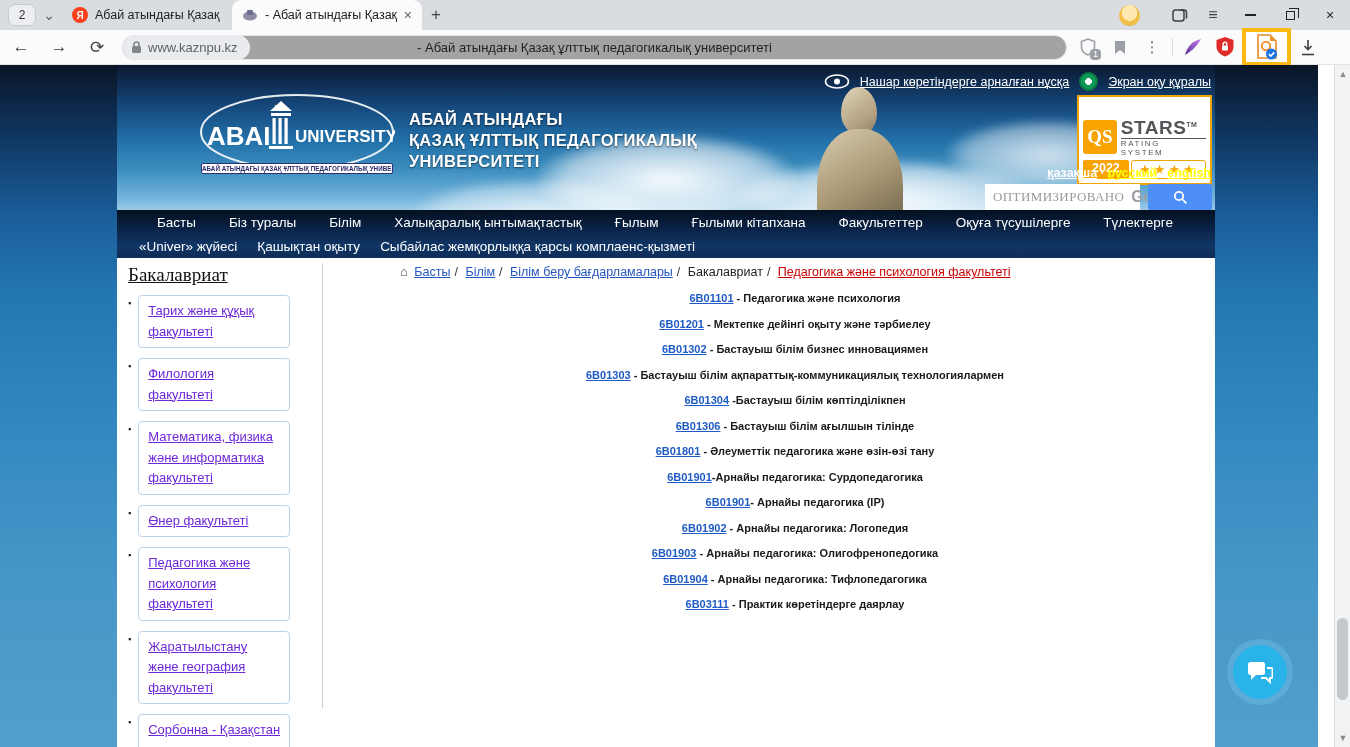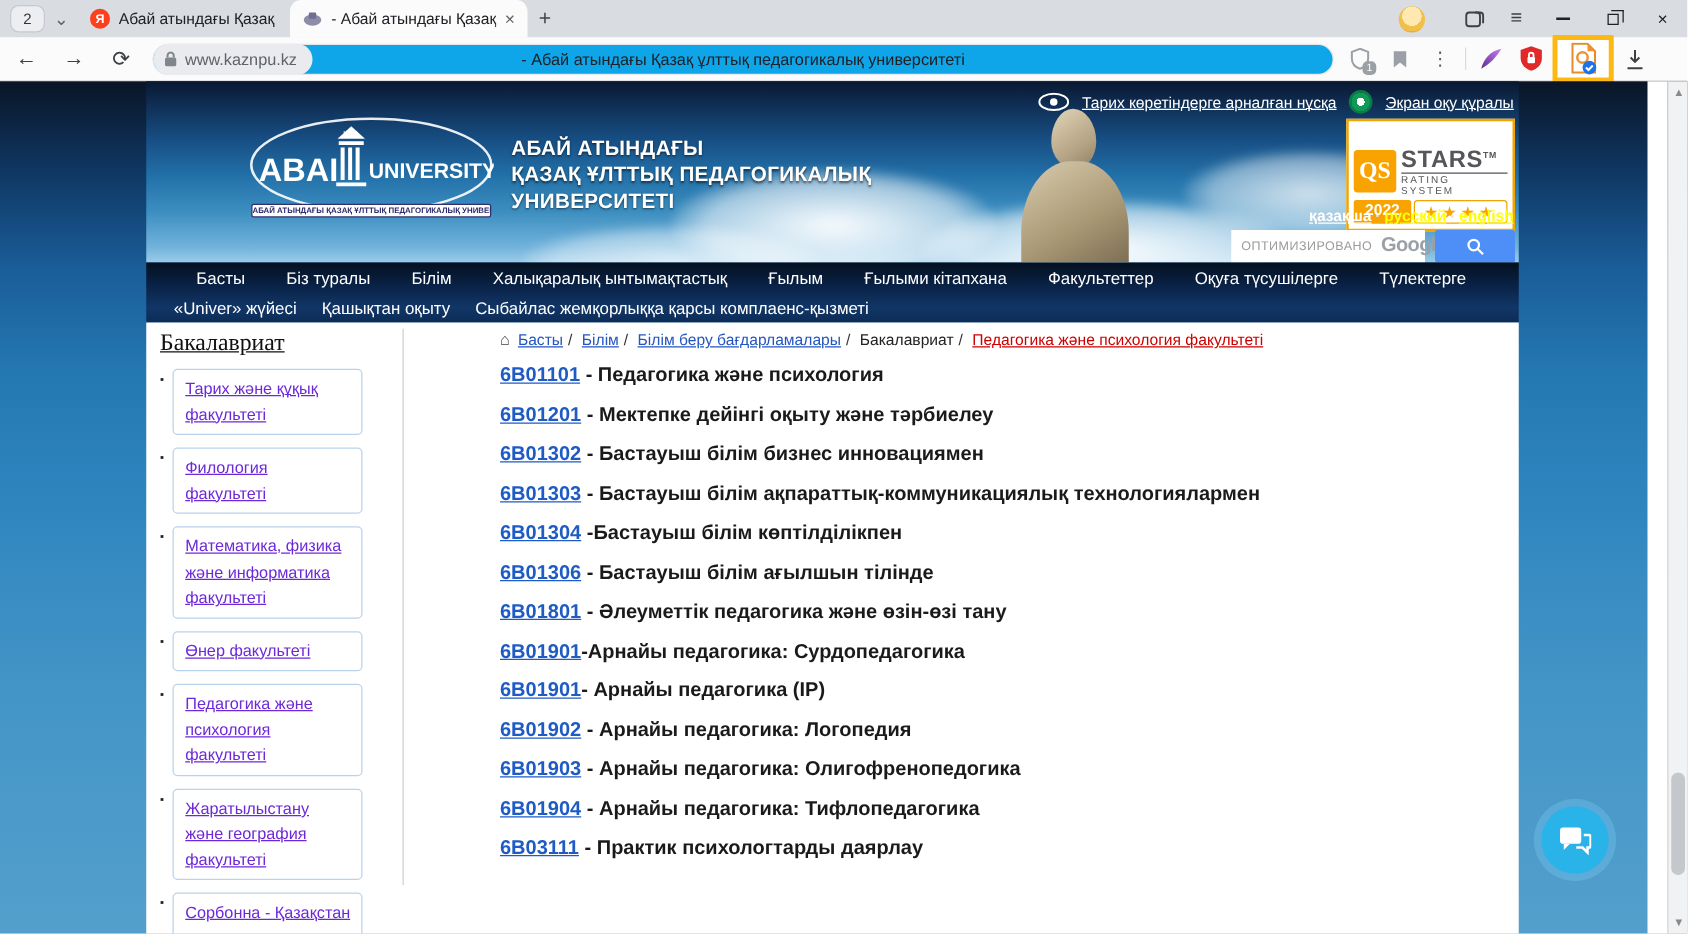--- a/index.html
+++ b/index.html
@@ -22,21 +22,21 @@
   .avatar { width:21px; height:21px; border-radius:50%; background:radial-gradient(circle at 50% 38%, #ffe9b0 0 46%, #f0c04a 47% 72%, #e8ae36 73%); margin-right:22px; }
   .chrome-btn { width:34px; height:28px; display:flex; align-items:center; justify-content:center; color:#3c4043; }
   .menu-glyph { font-size:16px; }
   .win-btn { width:40px; height:30px; display:flex; align-items:center; justify-content:center; color:#202124; font-size:14px; }
   .min-line { width:11px; height:1.5px; background:#202124; }
   .restore-sq { position:relative; width:9px; height:9px; border:1.2px solid #202124; background:transparent; }
   .restore-sq::before { content:""; position:absolute; left:2px; top:-4px; width:9px; height:9px; border:1.2px solid #202124; border-left:none; border-bottom:none; }
 
   .toolbar { position:absolute; left:0; top:30px; width:1350px; height:35px; background:#fbfbfc; border-bottom:1px solid #e3e3e3; display:flex; align-items:center; }
   .nav-btn { width:34px; height:30px; margin-left:4px; color:#3c4043; font-size:17px; display:flex; align-items:center; justify-content:center; }
-  .omnibox { position:relative; margin-left:8px; width:945px; height:25px; background:#0ea5e9; border:1px solid #e4e6e9; border-radius:13px; display:flex; align-items:center; }
+  .omnibox { position:relative; margin-left:8px; width:945px; height:25px; background:#a3a3a3; border:1px solid #e4e6e9; border-radius:13px; display:flex; align-items:center; }
   .url-pill { display:flex; align-items:center; gap:6px; height:25px; padding:0 12px 0 8px; background:#e9ebee; border-radius:13px; }
   .url-text { font-size:13px; color:#5f6368; }
   .omni-title { position:absolute; left:0; right:0; text-align:center; font-size:13px; color:#202124; pointer-events:none; }
   .tb-right { display:flex; align-items:center; margin-left:6px; gap:2px; }
   .tb-ic { width:30px; height:30px; display:flex; align-items:center; justify-content:center; position:relative; }
   .shield-cnt { position:absolute; right:2px; bottom:2px; background:#9aa0a6; color:#fff; border-radius:4px; font-size:8.5px; padding:0 3px; line-height:11px; }
   .kebab { font-size:15px; color:#5f6368; letter-spacing:0; }
   .tb-sep { width:1px; height:18px; background:#dadce0; margin:0 3px; }
   .ext-highlight { width:49px; height:38px; border:4px solid #fdb913; background:#fff; display:flex; align-items:center; justify-content:center; position:relative; }
 
@@ -71,21 +71,21 @@
   .qs-sub { color:#55565a; font-size:8px; letter-spacing:1.6px; border-top:1.5px solid #55565a; margin-top:1px; }
   .qs-bottom { display:flex; margin-top:3px; gap:2px; }
   .qs-year { background:#f8a300; color:#fff; font-weight:bold; font-size:12.5px; padding:1px 9px; border-radius:2px; }
   .qs-stars { flex:1; border:1.5px solid #f0a500; border-radius:3px; color:#f8a300; text-align:center; font-size:13px; letter-spacing:3px; line-height:17px; }
   .lang-row { position:absolute; right:4px; top:101px; font-size:12.5px; font-weight:bold; }
   .lang-row .dot { color:#e8e8e8; margin:0 3px; }
   .lang-kz { color:#ffffff; text-decoration:underline; }
   .lang-other { color:#ffff00; text-decoration:underline; }
   .search-row { position:absolute; right:3px; top:119px; display:flex; gap:8px; }
   .gsearch { width:155px; height:26px; background:#fff; display:flex; align-items:center; padding-left:8px; gap:7px; }
-  .gsearch .opt { color:#9a9a9a; font-size:10px; letter-spacing:.4px; }
+  .gsearch .opt { color:#9a9a9a; font-size:13px; letter-spacing:.4px;font-family:Liberation Serif, serif; }
   .gsearch .brand { color:#9aa0a6; font-size:16px; font-weight:bold; letter-spacing:-.5px; }
   .gbtn { width:64px; height:26px; background:#4d8ef7; border-radius:2px; display:flex; align-items:center; justify-content:center; }
 
   
   .site-nav { position:absolute; left:0; top:145px; width:1098px; height:48px; background:linear-gradient(180deg,#04101f 0%,#0a2348 40%,#113666 75%,#0d2c57 100%); color:#fff; }
   .nav-row1 { display:flex; justify-content:space-between; align-items:center; height:24px; padding:0 42px 0 40px; }
   .nav-row2 { display:flex; align-items:center; height:24px; padding-left:22px; gap:20px; }
   .nav-link { color:#fff; font-size:13.5px; white-space:nowrap; }
 
   
@@ -98,21 +98,21 @@
   .sb-box { width:152px; border:1px solid #b9d3ec; border-radius:4px; padding:5px 9px; }
   .sb-link { color:#6d28d9; font-size:13px; line-height:1.58; text-decoration:underline; }
   .main { position:absolute; left:283px; top:6px; width:790px; }
   .breadcrumb { font-size:12.5px; color:#333; margin-bottom:13px; }
   .bc-home { color:#444; margin-right:3px; font-size:13px; }
   .bc-link { color:#2456c0; text-decoration:underline; }
   .bc-sep { color:#333; margin:0 4px; }
   .bc-plain { color:#222; }
   .bc-current { color:#cc0000; text-decoration:underline; }
   .programs { display:flex; flex-direction:column; gap:13.5px; }
-  .prog-row { font-size:16px; white-space:nowrap; }
+  .prog-row { font-size:11px; white-space:nowrap;text-align:center; }
   .prog-code { color:#1f5bc4; font-weight:bold; text-decoration:underline; }
   .prog-sep { color:#1a1a1a; font-weight:bold; white-space:pre; }
   .prog-name { color:#1a1a1a; font-weight:bold; }
 
   .chat-fab { position:absolute; left:1233px; top:580px; width:54px; height:54px; border-radius:50%; background:#29b3e8; box-shadow:0 0 0 6px rgba(120,200,240,.35); display:flex; align-items:center; justify-content:center; }
 </style>
 </head>
 <body>
 
 <div class="stage">
@@ -233,21 +233,21 @@
         <div class="statue">
             <div class="head"></div>
             <div class="bust"></div>
           </div>
 
         <div class="a11y-row">
           <svg width="26" height="15" viewBox="0 0 26 15">
               <ellipse cx="13" cy="7.5" rx="11.5" ry="6.5" fill="none" stroke="#fff" stroke-width="1.6"></ellipse>
               <circle cx="13" cy="7.5" r="3" fill="#fff"></circle>
             </svg>
-          <a class="a11y-link">Тарих көретіндерге арналған нұсқа</a>
+          <a class="a11y-link">Нашар көретіндерге арналған нұсқа</a>
           <span class="sr-circle"></span>
           <a class="a11y-link">Экран оқу құралы</a>
         </div>
 
         <div class="logo-wrap">
           <div class="emblem">
             <svg width="196" height="78" viewBox="0 0 196 78">
               <ellipse cx="98" cy="39" rx="96" ry="37" fill="none" stroke="#ffffff" stroke-width="2" opacity=".9"></ellipse>
               <text x="8" y="52" fill="#fff" font-size="26" font-weight="bold" font-family="Liberation Sans,sans-serif">ABAI</text>
               <text x="96" y="49" fill="#fff" font-size="17" font-weight="bold" font-family="Liberation Sans,sans-serif">UNIVERSITY</text>
@@ -372,21 +372,21 @@
             <div class="prog-row"><a class="prog-code">6В01302</a><span class="prog-sep"> - </span><span class="prog-name">Бастауыш білім бизнес инновациямен</span></div>
             <div class="prog-row"><a class="prog-code">6В01303</a><span class="prog-sep"> - </span><span class="prog-name">Бастауыш білім ақпараттық-коммуникациялық технологиялармен</span></div>
             <div class="prog-row"><a class="prog-code">6В01304</a><span class="prog-sep"> -</span><span class="prog-name">Бастауыш білім көптілділікпен</span></div>
             <div class="prog-row"><a class="prog-code">6В01306</a><span class="prog-sep"> - </span><span class="prog-name">Бастауыш білім ағылшын тілінде</span></div>
             <div class="prog-row"><a class="prog-code">6В01801</a><span class="prog-sep"> - </span><span class="prog-name">Әлеуметтік педагогика және өзін-өзі тану</span></div>
             <div class="prog-row"><a class="prog-code">6В01901</a><span class="prog-sep">-</span><span class="prog-name">Арнайы педагогика: Сурдопедагогика</span></div>
             <div class="prog-row"><a class="prog-code">6В01901</a><span class="prog-sep">- </span><span class="prog-name">Арнайы педагогика (IP)</span></div>
             <div class="prog-row"><a class="prog-code">6В01902</a><span class="prog-sep"> - </span><span class="prog-name">Арнайы педагогика: Логопедия</span></div>
             <div class="prog-row"><a class="prog-code">6В01903</a><span class="prog-sep"> - </span><span class="prog-name">Арнайы педагогика: Олигофренопедогика</span></div>
             <div class="prog-row"><a class="prog-code">6В01904</a><span class="prog-sep"> - </span><span class="prog-name">Арнайы педагогика: Тифлопедагогика</span></div>
-            <div class="prog-row"><a class="prog-code">6В03111</a><span class="prog-sep"> - </span><span class="prog-name">Практик психологтарды даярлау</span></div>
+            <div class="prog-row"><a class="prog-code">6В03111</a><span class="prog-sep"> - </span><span class="prog-name">Практик көретіндерге даярлау</span></div>
           </div>
         </div>
       </div>
     </div>
 
     <div class="chat-fab">
       <svg width="26" height="24" viewBox="0 0 26 24">
         <rect x="1" y="2" width="17" height="13" rx="2.5" fill="#fff"></rect>
         <path d="M4 15 L4 20 L9 15 Z" fill="#fff"></path>
         <path d="M20 8 h4 a1.5 1.5 0 0 1 1.5 1.5 v7 a1.5 1.5 0 0 1 -1.5 1.5 h-1 l0 4 -4 -4 h-5" fill="none" stroke="#fff" stroke-width="2"></path>

